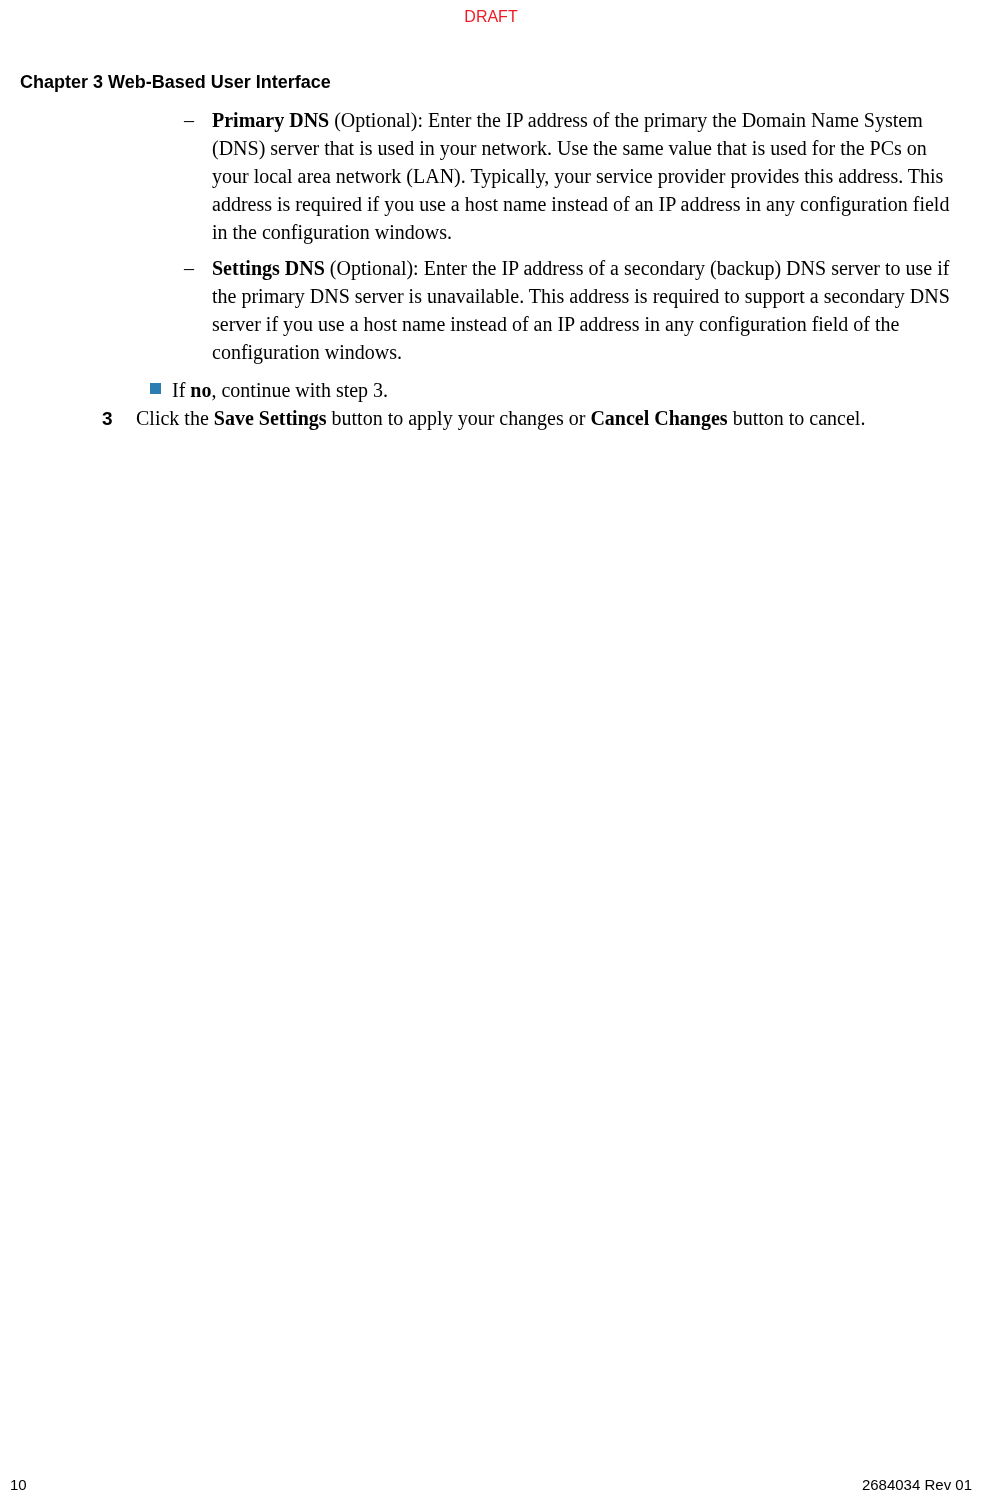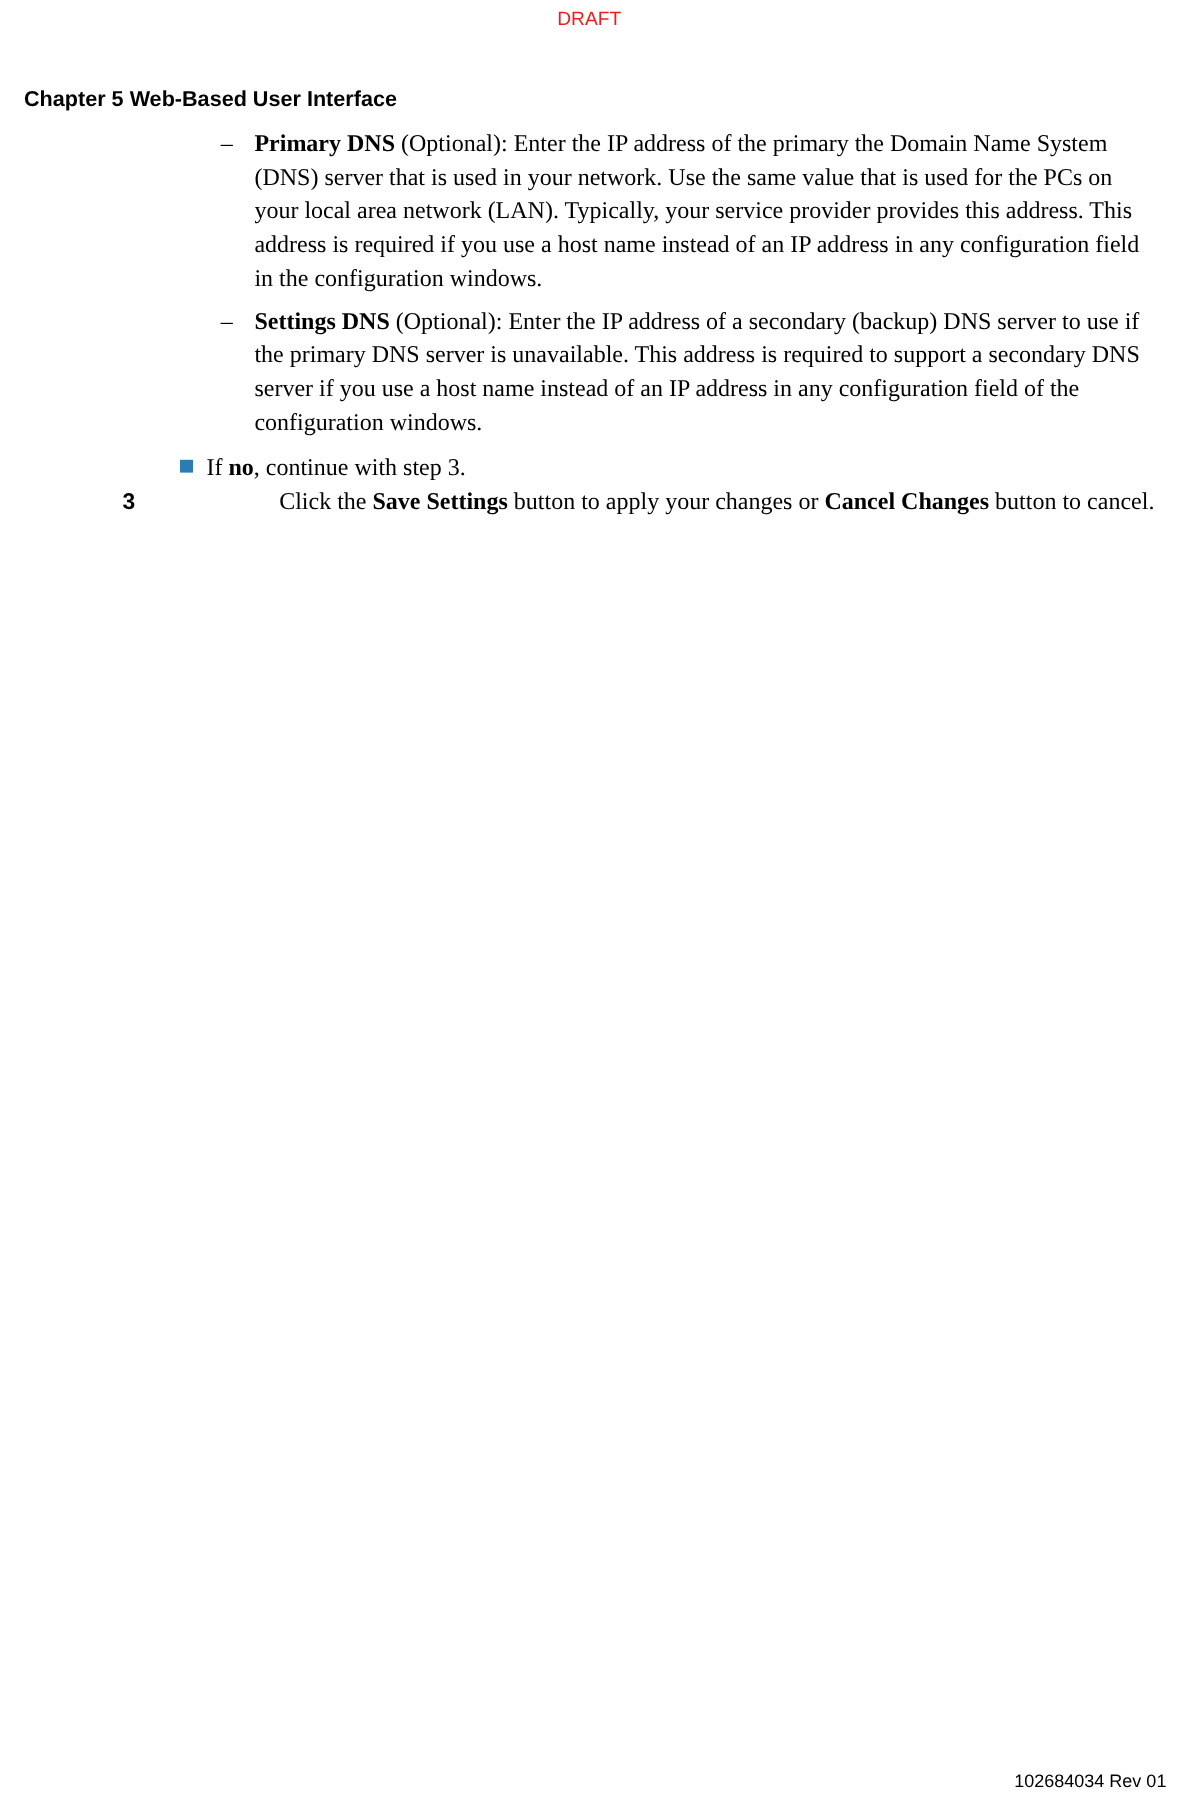--- a/index.html
+++ b/index.html
@@ -75,42 +75,41 @@
     .num-marker {
       width: 34px;
       flex: 0 0 34px;
       font-family: Arial, Helvetica, sans-serif;
       font-weight: bold;
       font-size: 19px;
       padding-top: 2px;
     }
     .num-text {
       flex: 1;
-      text-align: right;
     }
     .bold {
       font-weight: bold;
     }
     .footer {
       position: absolute;
       bottom: 16px;
       left: 10px;
       right: 10px;
       font-family: Arial, Helvetica, sans-serif;
       font-size: 15px;
       display: flex;
-      justify-content: flex-end;
+      justify-content: space-between;
     }
   </style>
 </head>
 <body>
 
 <div class="draft">DRAFT</div>
 
-<div class="header">Chapter 5    Web-Based User Interface</div>
+<div class="header">Chapter 3    Web-Based User Interface</div>
 
 <div class="content">
 
   <div class="dash-item">
     <div class="dash-marker">–</div>
     <div class="dash-text">
       <span class="bold">Primary DNS</span><span> (Optional): Enter the IP address of the primary the Domain Name System (DNS) server that is used in your network. Use the same value that is used for the PCs on your local area network (LAN). Typically, your service provider provides this address. This address is required if you use a host name instead of an IP address in any configuration field in the configuration windows.</span>
     </div>
   </div>
 

